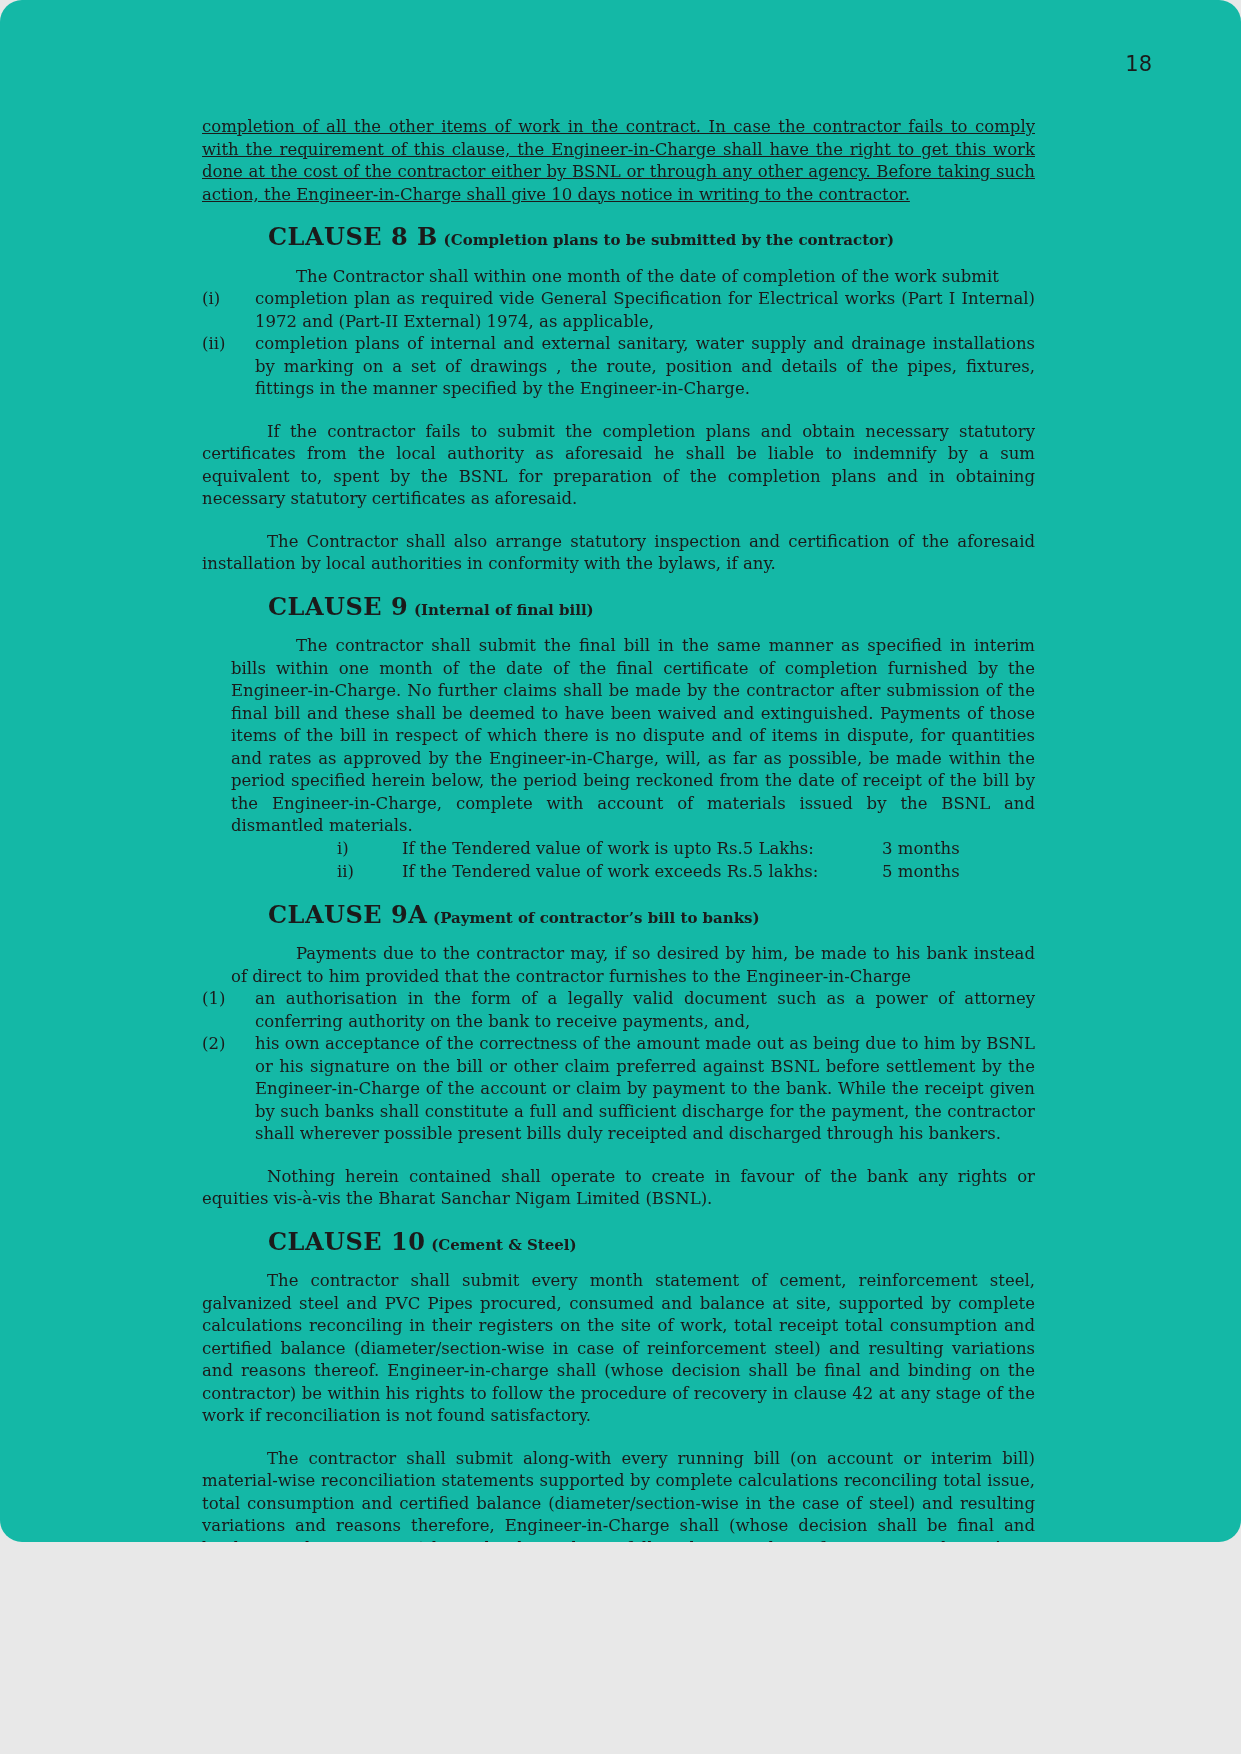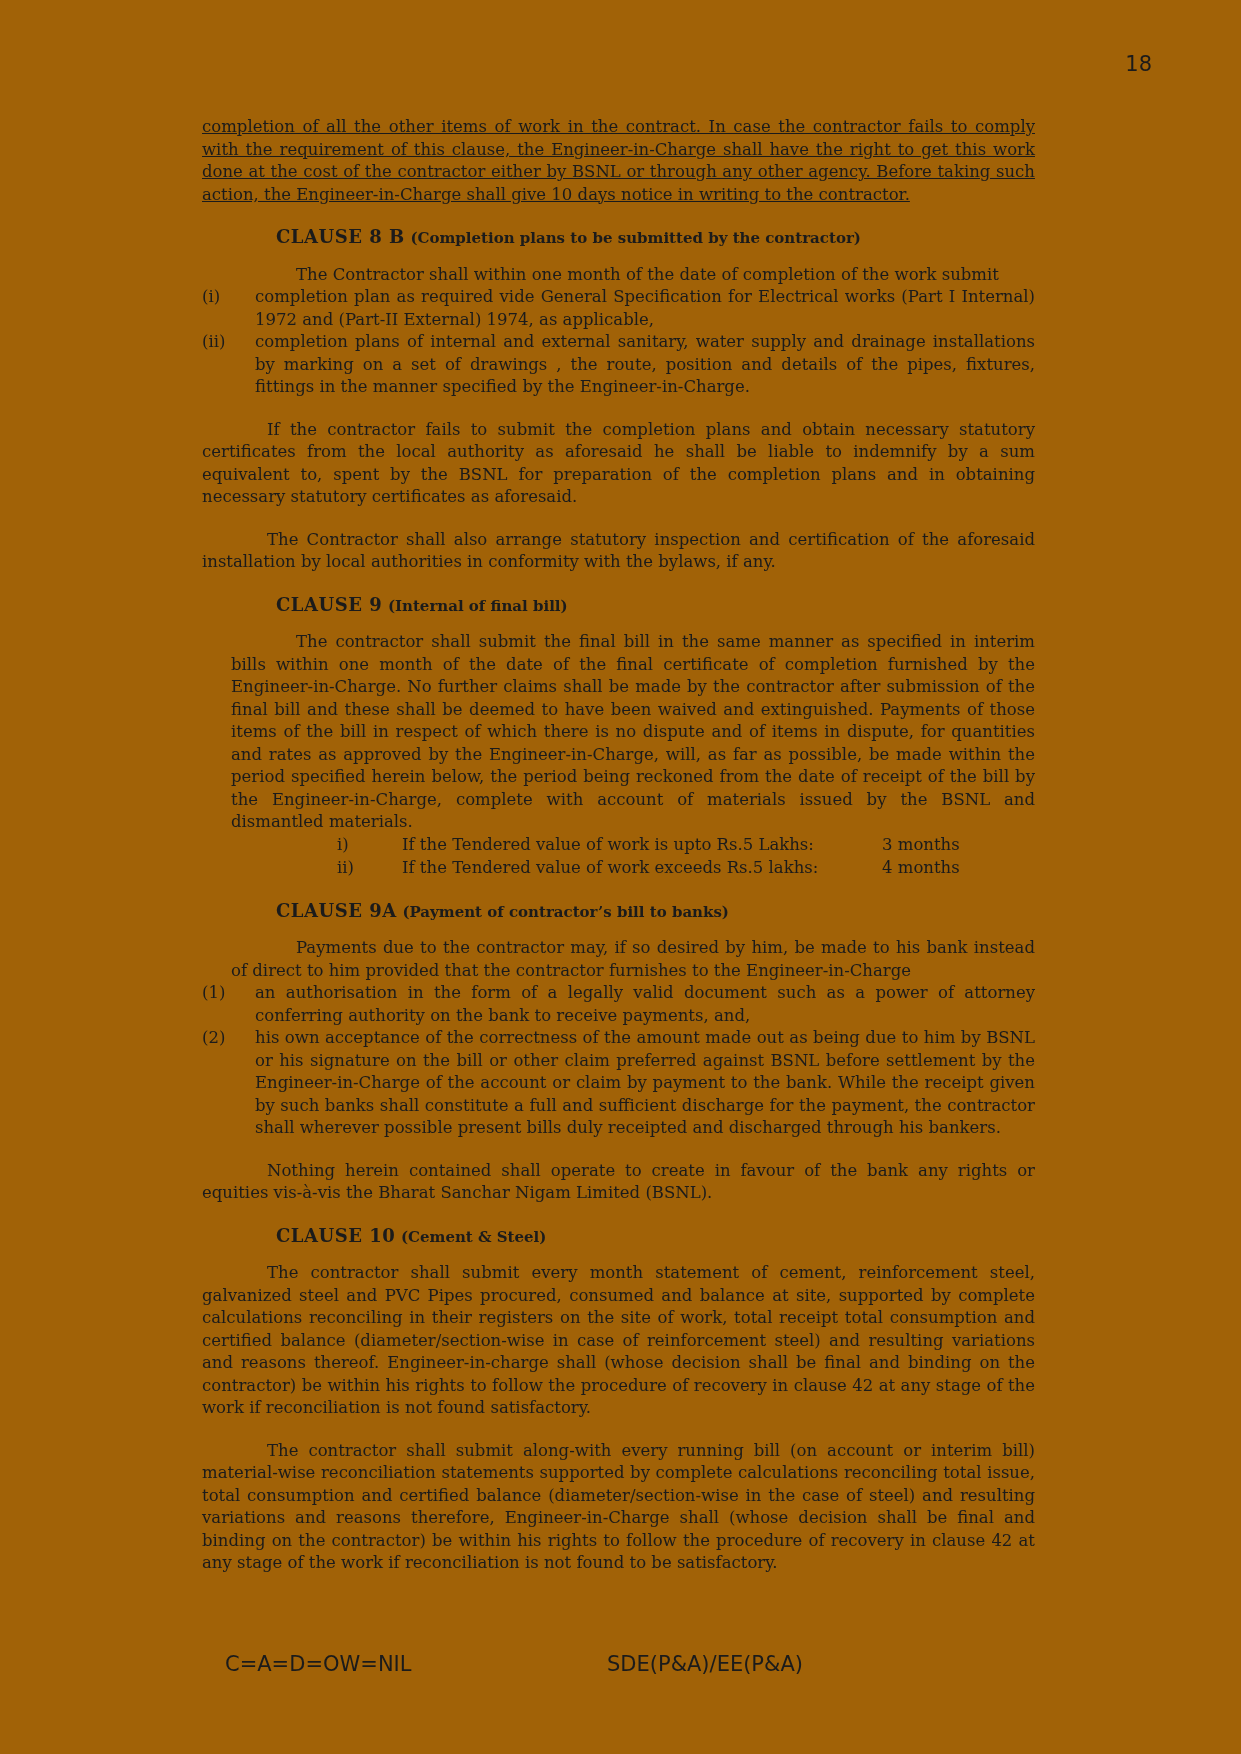--- a/index.html
+++ b/index.html
@@ -1,22 +1,23 @@
 <!DOCTYPE html>
 <html><head>
 <meta charset="utf-8">
 <style>
   html, body { margin: 0; padding: 0; background: #e8e8e8; }
   .page {
     position: relative;
     width: 1241px;
-    height: 1754px;
-    background: #a16207;
+    height: 1542px;
+    background: #14b8a6;
     overflow: hidden;
     color: #1b1b1b;
+    border-radius: 22px;
   }
   .page-number {
     position: absolute;
     top: 52px;
     right: 89px;
     font: 21px/24px "DejaVu Sans", sans-serif;
     color: #1b1b1b;
   }
   .content {
     position: absolute;
@@ -33,23 +34,22 @@
     text-indent: 65px;
   }
   p.para.no-indent { text-indent: 0; text-decoration: underline; }
   p.para.tight { margin-bottom: 0; margin-left: 29px; }
   .clause-heading {
     margin: 14px 0 14px 66px;
     text-align: left;
     font-weight: bold;
   }
   .clause-heading .clause-no {
-    font-size: 18px;
+    font-size: 24px;
     letter-spacing: 0.5px;
-    margin-left: 8px;
   }
   .clause-heading .clause-sub {
     font-size: 15px;
   }
   .hang-list { margin: 0 0 20px 0; }
   .hang-item { display: flex; }
   .hang-item .li-label {
     flex: 0 0 53px;
     text-align: left;
   }
@@ -116,21 +116,21 @@
 
     <div class="schedule">
       <div class="schedule-row">
         <span class="sr-label">i)</span>
         <span class="sr-text">If the Tendered value of work is upto Rs.5 Lakhs:</span>
         <span class="sr-period">3 months</span>
       </div>
       <div class="schedule-row">
         <span class="sr-label">ii)</span>
         <span class="sr-text">If the Tendered value of work exceeds Rs.5 lakhs:</span>
-        <span class="sr-period">4 months</span>
+        <span class="sr-period">5 months</span>
       </div>
     </div>
 
     <div class="clause-heading">
       <span class="clause-no">CLAUSE 9A</span>
       <span class="clause-sub">(Payment of contractor’s bill to banks)</span>
     </div>
 
     <p class="para tight">Payments due to the contractor may, if so desired by him, be made to his bank instead of direct to him provided that the contractor furnishes to the Engineer-in-Charge</p>
 

